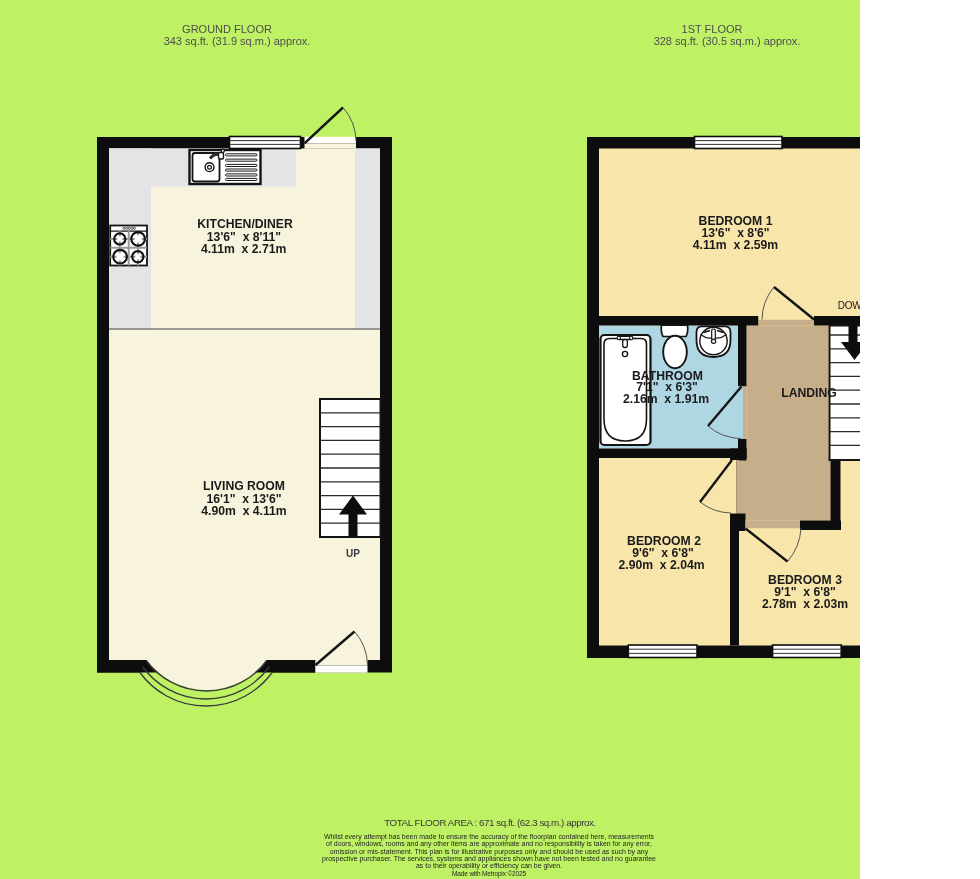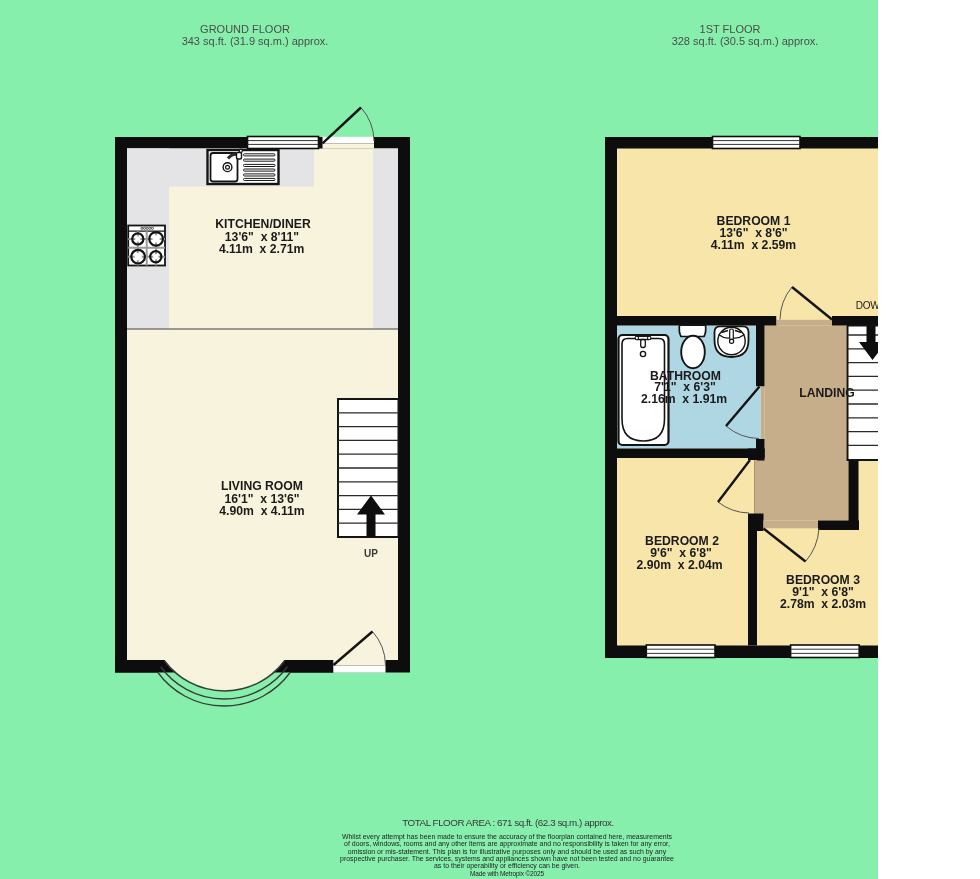--- a/index.html
+++ b/index.html
@@ -1,17 +1,17 @@
 <!DOCTYPE html>
 <html><head>
 <meta charset="utf-8">
 <style>
   html,body{margin:0;padding:0;background:#ffffff;}
-  .page{position:relative;width:860px;height:879px;background:#86efac;overflow:hidden;
-        font-family:"Liberation Sans", sans-serif;padding-left:18px;}
+  .page{position:relative;width:860px;height:879px;background:#bef264;overflow:hidden;
+        font-family:"Liberation Sans", sans-serif;}
   svg text{font-family:"Liberation Sans", sans-serif;}
 </style>
 </head>
 <body>
 <div class="page">
 <svg width="980" height="879" viewBox="0 0 980 879">
 <g id="ground-floor">
 
   <rect x="97" y="137" width="295" height="535.5" fill="#0d0d0d"></rect>
 

